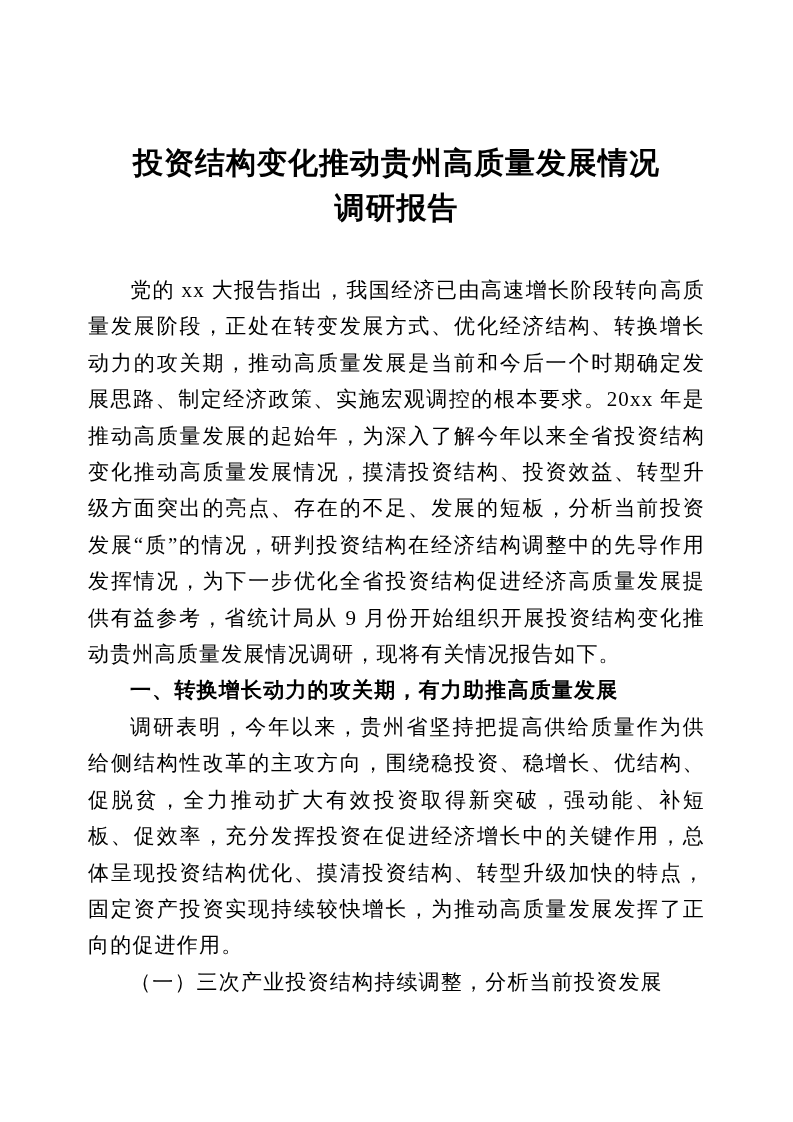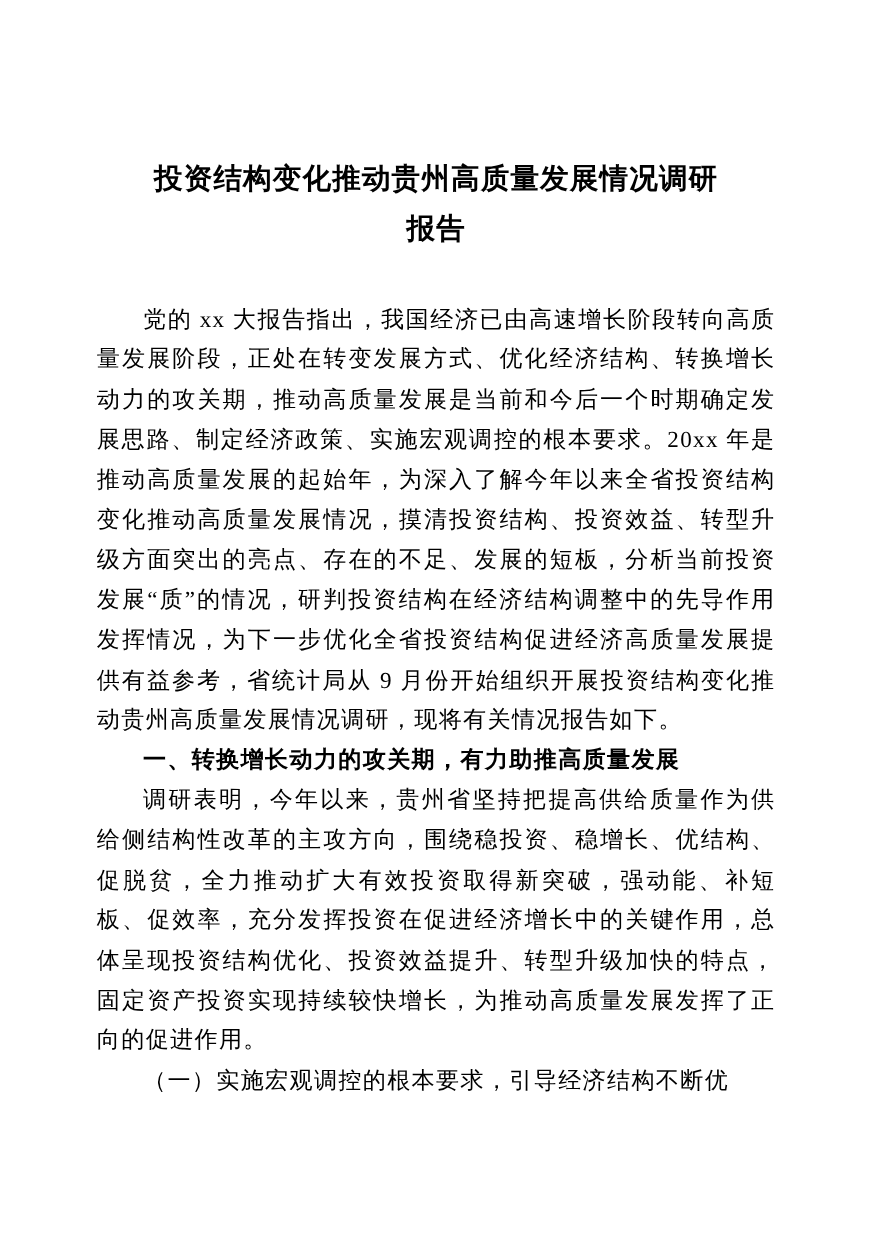--- a/index.html
+++ b/index.html
@@ -14,21 +14,21 @@
     background: #ffffff;
     box-sizing: border-box;
     padding: 140px 88px 0 88px;
     overflow: hidden;
     font-family: "Liberation Serif", "DejaVu Serif", serif;
     color: #000000;
   }
   .doc-title {
     max-width: 532px;
     margin: 0 auto 42px auto;
-    font-size: 26px;
+    font-size: 30px;
     font-weight: bold;
     letter-spacing: 1px;
     line-height: 45px;
     text-align: center;
     word-break: break-all;
   }
   .doc-body p {
     margin: 0;
     font-size: 21px;
     letter-spacing: 1.2px;
@@ -47,16 +47,16 @@
 </style>
 </head>
 <body>
 
 <div class="page">
   <h1 class="doc-title">投资结构变化推动贵州高质量发展情况调研报告</h1>
 
   <div class="doc-body">
     <p>党的 xx 大报告指出，我国经济已由高速增长阶段转向高质量发展阶段，正处在转变发展方式、优化经济结构、转换增长动力的攻关期，推动高质量发展是当前和今后一个时期确定发展思路、制定经济政策、实施宏观调控的根本要求。20xx 年是推动高质量发展的起始年，为深入了解今年以来全省投资结构变化推动高质量发展情况，摸清投资结构、投资效益、转型升级方面突出的亮点、存在的不足、发展的短板，分析当前投资发展“质”的情况，研判投资结构在经济结构调整中的先导作用发挥情况，为下一步优化全省投资结构促进经济高质量发展提供有益参考，省统计局从 9 月份开始组织开展投资结构变化推动贵州高质量发展情况调研，现将有关情况报告如下。</p>
     <p class="heading-bold">一、转换增长动力的攻关期，有力助推高质量发展</p>
-    <p>调研表明，今年以来，贵州省坚持把提高供给质量作为供给侧结构性改革的主攻方向，围绕稳投资、稳增长、优结构、促脱贫，全力推动扩大有效投资取得新突破，强动能、补短板、促效率，充分发挥投资在促进经济增长中的关键作用，总体呈现投资结构优化、投资效益提升、转型升级加快的特点，固定资产投资实现持续较快增长，为推动高质量发展发挥了正向的促进作用。</p>
-    <p class="heading-kai">（一）实施宏观调控的根本要求，引导经济结构不断优</p>
+    <p>调研表明，今年以来，贵州省坚持把提高供给质量作为供给侧结构性改革的主攻方向，围绕稳投资、稳增长、优结构、促脱贫，全力推动扩大有效投资取得新突破，强动能、补短板、促效率，充分发挥投资在促进经济增长中的关键作用，总体呈现投资结构优化、摸清投资结构、转型升级加快的特点，固定资产投资实现持续较快增长，为推动高质量发展发挥了正向的促进作用。</p>
+    <p class="heading-kai">（一）三次产业投资结构持续调整，分析当前投资发展</p>
   </div>
 </div>
 
 </body></html>

